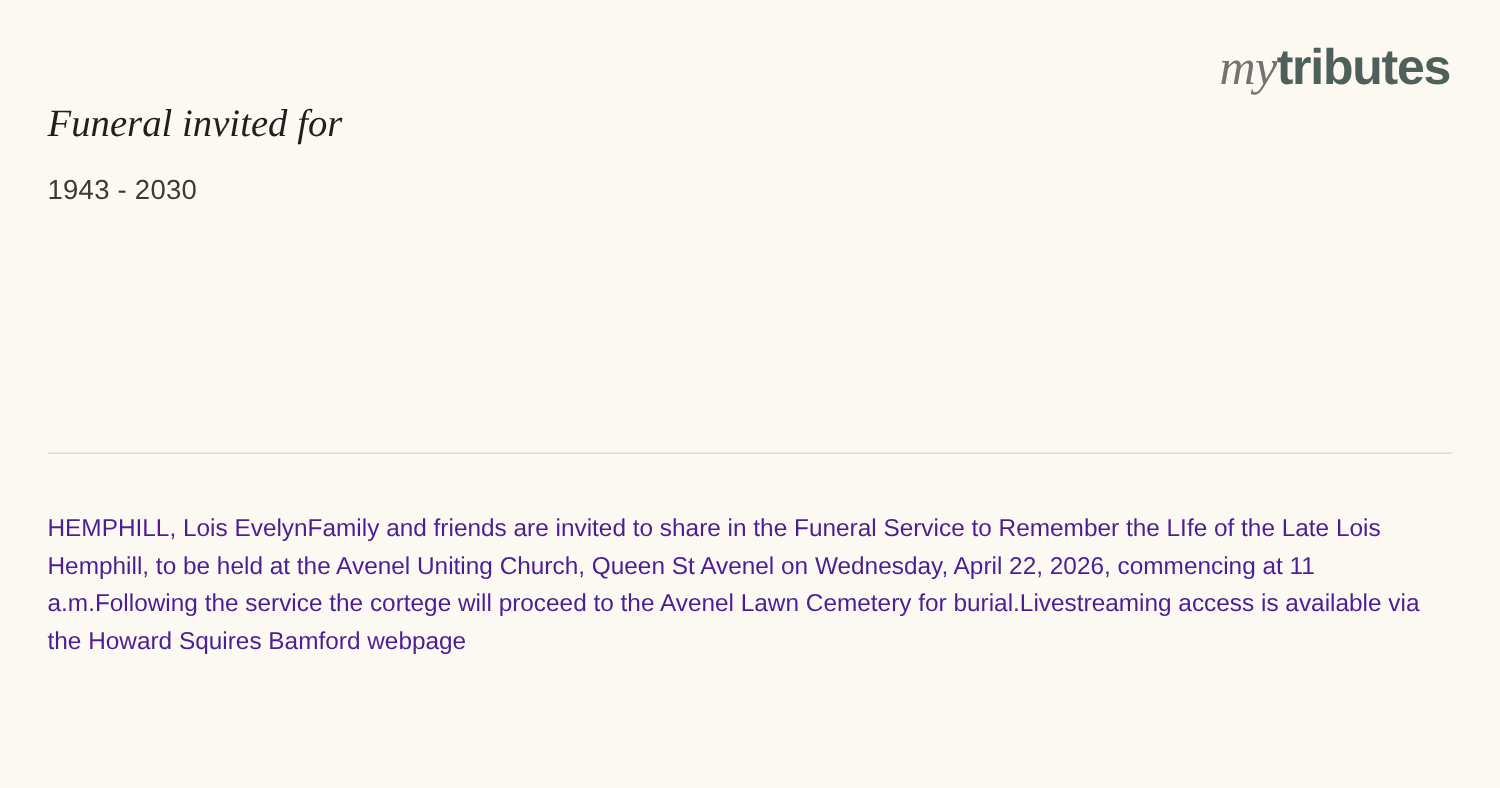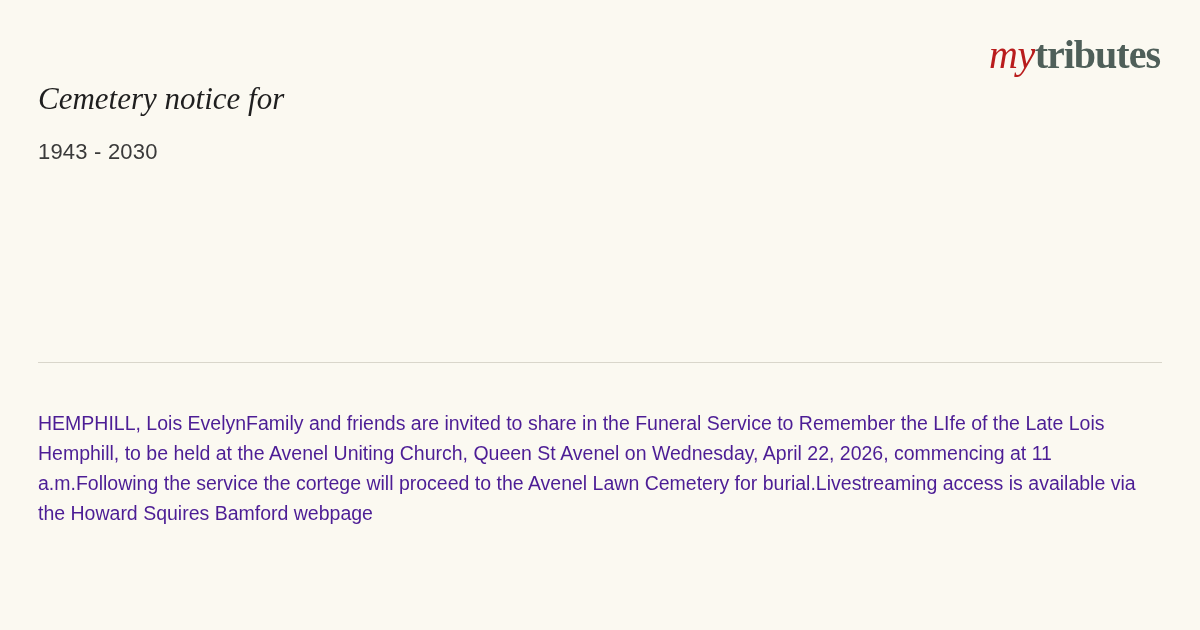--- a/index.html
+++ b/index.html
@@ -23,29 +23,29 @@
   .brand {
     position: absolute;
     top: 34px;
     right: 40px;
     font-size: 40px;
     letter-spacing: -0.5px;
     line-height: 1;
     white-space: nowrap;
   }
   .brand .brand-my {
-    color: #b91c1c;
+    color: #737373;
     font-style: italic;
     font-family: "Liberation Serif", serif;
     font-weight: 400;
   }
   .brand .brand-tributes {
     color: #4f5f59;
     font-weight: 700;
-    font-family: Liberation Serif, serif;
+    font-family: Liberation Sans, sans-serif;
     letter-spacing: -1px;
   }
   .content {
     position: absolute;
     left: 38px;
     top: 80px;
     width: 1124px;
   }
   .eyebrow {
     font-family: "Liberation Serif", serif;
@@ -94,21 +94,21 @@
 </head>
 <body>
 
 <div class="page">
 
   <div class="brand">
     <span class="brand-my">my</span><span class="brand-tributes">tributes</span>
   </div>
 
   <div class="content">
-    <p class="eyebrow">Cemetery notice for</p>
+    <p class="eyebrow">Funeral invited for</p>
     <p class="dates">1943 - 2030</p>
   </div>
 
   <div class="divider"></div>
 
   <p class="notice-body">HEMPHILL, Lois EvelynFamily and friends are invited to share in the Funeral Service to Remember the LIfe of the Late Lois Hemphill, to be held at the Avenel Uniting Church, Queen St Avenel on Wednesday, April 22, 2026, commencing at 11 a.m.Following the service the cortege will proceed to the Avenel Lawn Cemetery for burial.Livestreaming access is available via the Howard Squires Bamford webpage</p>
 
 </div>
 
 </body></html>

